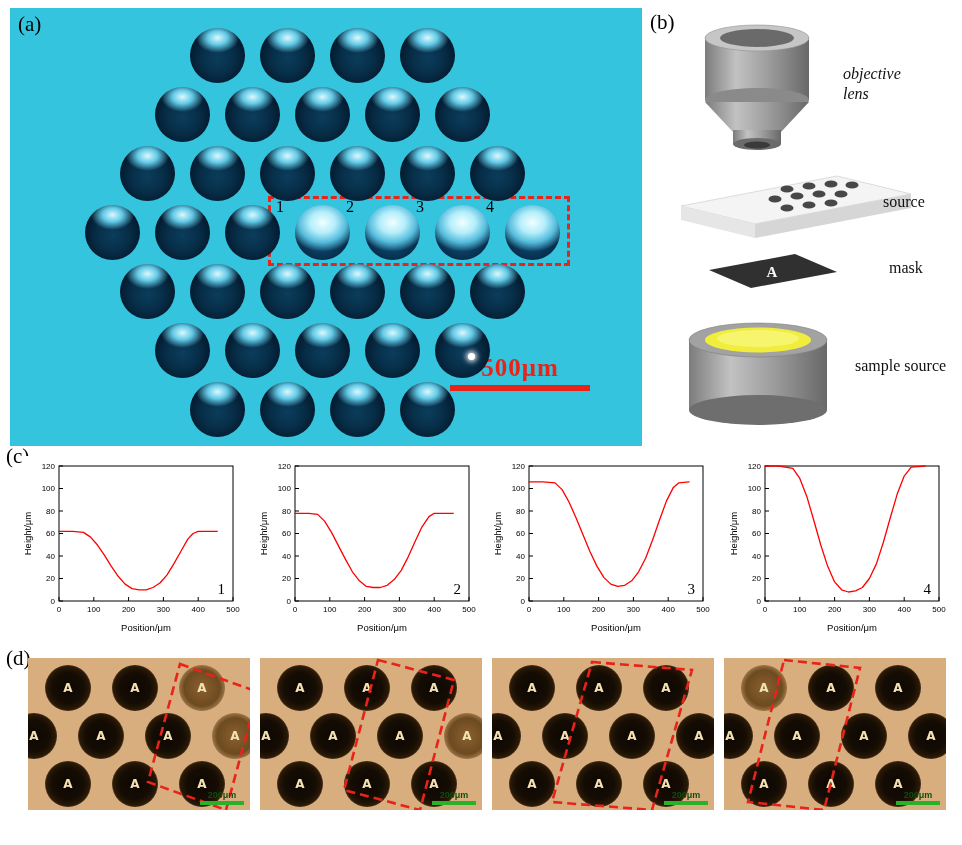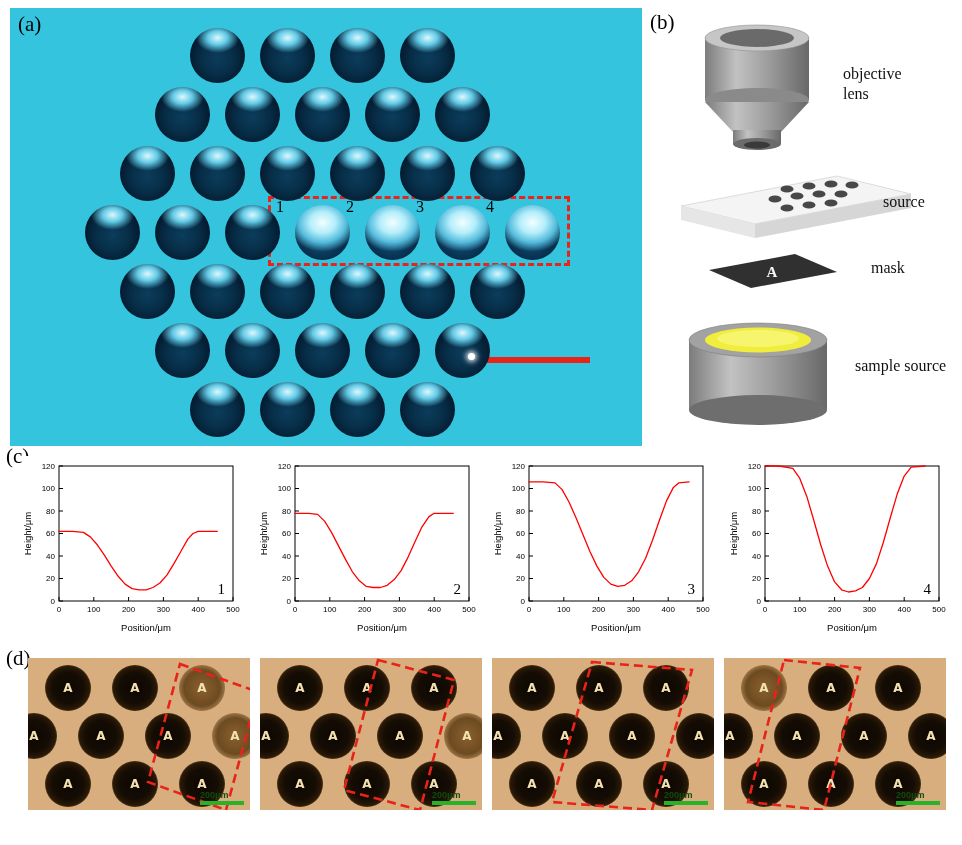--- a/index.html
+++ b/index.html
@@ -49,34 +49,35 @@
     background: radial-gradient(circle, #0d0702 0%, #150d04 48%, #2a1907 66%,
                 rgba(105,70,30,.5) 82%, rgba(200,160,110,0) 100%);
   }
   .mcircle.light {
     background: radial-gradient(circle, #8a6130 0%, #6d4a20 55%,
                 rgba(150,110,60,.5) 80%, rgba(210,170,120,0) 100%);
   }
   .mcircle .a { font-size: 12px; font-weight: bold; color: #f4e2b2;
                 font-family: "DejaVu Sans", sans-serif; }
   .moverlay { position: absolute; left: 0; top: 0; }
-  .mscale { position: absolute; right: 6px; bottom: 5px; text-align: left; }
+  .mscale { position: absolute; right: 6px; bottom: 5px; text-align: center; }
   .mscale .txt { display: block; font-size: 9px; font-weight: bold; color: #0f4d0f;
                  font-family: "Liberation Sans", sans-serif; }
   .mscale .bar { width: 44px; height: 4px; background: #29b129; margin: 1px auto 0; }
 </style>
 </head>
 <body>
 
 <div class="page">
 
   <div class="panel-a">
     <span class="pletter" style="left:8px;top:4px;">(a)</span>
     <div class="dash-box"></div>
     <div class="ascale">
+      <div class="txt">500μm</div>
       <div class="bar"></div>
     </div>
   <div class="lens dark" style="left: 179.5px; top: 19.5px;"></div>
       <div class="lens dark" style="left: 249.5px; top: 19.5px;"></div>
       <div class="lens dark" style="left: 319.5px; top: 19.5px;"></div>
       <div class="lens dark" style="left: 389.5px; top: 19.5px;"></div>
       <div class="lens dark" style="left: 144.5px; top: 78.5px;"></div>
       <div class="lens dark" style="left: 214.5px; top: 78.5px;"></div>
       <div class="lens dark" style="left: 284.5px; top: 78.5px;"></div>
       <div class="lens dark" style="left: 354.5px; top: 78.5px;"></div>
@@ -161,23 +162,23 @@
         <text x="127" y="269" font-size="15" font-weight="bold" fill="#f5f5f5" text-anchor="middle" font-family="Liberation Serif, serif">A</text>
       </g>
       <g>
         <rect x="44" y="332" width="138" height="70" fill="url(#gmet)"></rect>
         <ellipse cx="113" cy="402" rx="69" ry="15" fill="#6e6e6e"></ellipse>
         <ellipse cx="113" cy="332" rx="69" ry="17" fill="#a2a2a2" stroke="#7e7e7e" stroke-width="0.6"></ellipse>
         <ellipse cx="113" cy="332" rx="53" ry="12.5" fill="#f1ed3c"></ellipse>
         <ellipse cx="113" cy="330.5" rx="41" ry="8.5" fill="#f7f46e"></ellipse>
       </g>
     </svg>
-    <div class="blabel" style="left:198px;top:56px;width:86px;">objective lens</div>
+    <div class="blabel" style="left:198px;top:56px;width:86px;font-style:italic;">objective lens</div>
     <div class="blabel" style="left:238px;top:184px;">source</div>
-    <div class="blabel" style="left:226px;top:250px;">mask</div>
+    <div class="blabel" style="left:244px;top:250px;">mask</div>
     <div class="blabel" style="left:210px;top:348px;">sample source</div>
   </div>
 
   <span class="pletter" style="left:6px;top:444px;">(c)</span>
   <div class="chart" id="chart-0"><svg width="220" height="178" viewBox="0 0 220 178">
         <rect x="37" y="10" width="174" height="135" fill="#fff" stroke="#000" stroke-width="1"></rect>
         <line x1="37" y1="145" x2="41" y2="145" stroke="#000" stroke-width="1"></line>
         <text x="33" y="147.5" font-size="8" text-anchor="end" font-family="Liberation Sans, sans-serif">0</text>
         <line x1="37" y1="122.5" x2="41" y2="122.5" stroke="#000" stroke-width="1"></line>
         <text x="33" y="125" font-size="8" text-anchor="end" font-family="Liberation Sans, sans-serif">20</text>

